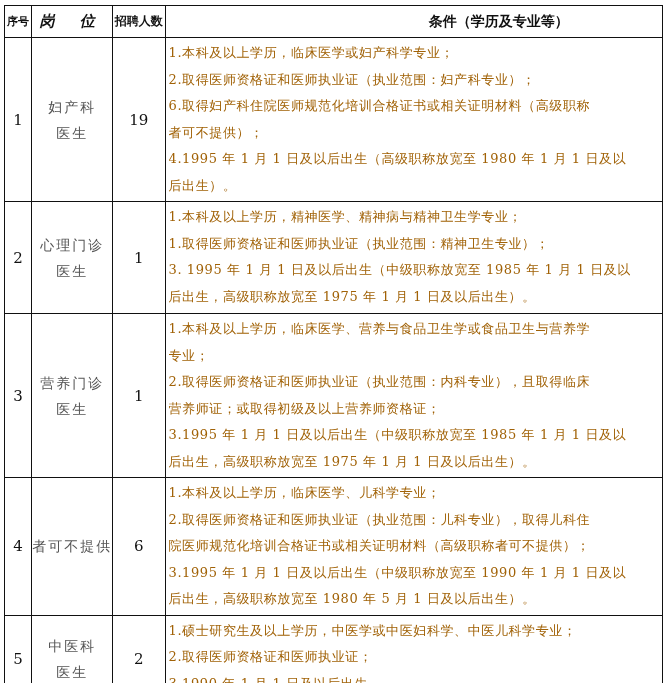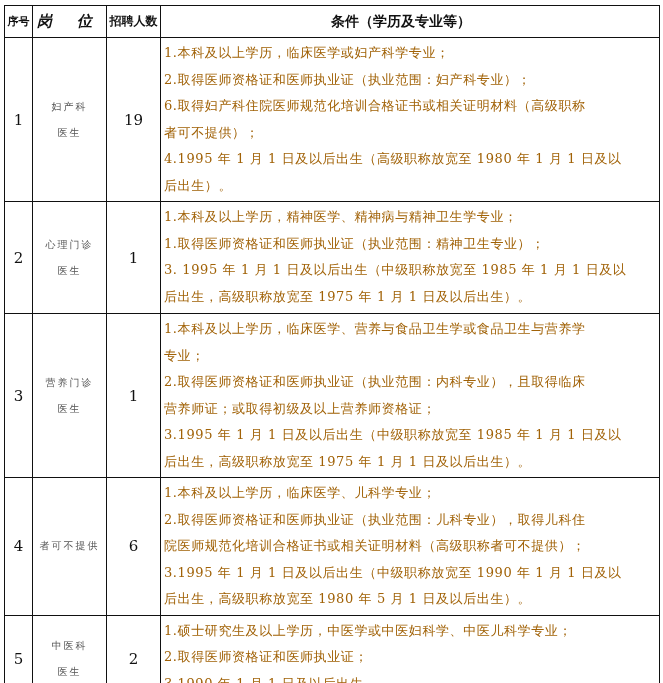--- a/index.html
+++ b/index.html
@@ -4,23 +4,23 @@
 <style>
   html, body { margin: 0; padding: 0; background: #ffffff; }
   body { width: 663px; height: 683px; position: relative; overflow: hidden;
          font-family: "DejaVu Serif", "Liberation Serif", serif; color: #222; }
   table { position: absolute; left: 4px; top: 5px; border-collapse: collapse; table-layout: fixed; }
   td, th { border: 1.5px solid #111; padding: 0; }
   th { height: 31px; font-weight: bold; font-family: "DejaVu Sans", "Liberation Sans", sans-serif; color: #111; }
   th.c-no { font-size: 11px; margin-left: 22px; }
   th.c-pos { font-size: 15px; letter-spacing: 10px; font-style: italic; }
   th.c-cnt { font-size: 12px; }
-  th.c-req { font-size: 14px; text-align: left; padding-left: 170px; }
+  th.c-req { font-size: 14px; text-align: center; padding-left: 170px; }
   td.num { text-align: center; vertical-align: middle; font-size: 15px; color: #111; }
-  td.pos { text-align: center; vertical-align: middle; font-size: 10px; color: #555; line-height: 26px; letter-spacing: 2px; }
+  td.pos { text-align: center; vertical-align: middle; font-size: 14px; color: #555; line-height: 26px; letter-spacing: 2px; }
   td.req { vertical-align: top; font-size: 13px; line-height: 26.5px; color: #a16207; padding: 2px 2px 2px 3px; letter-spacing: 0.6px; }
   .line { display: block; white-space: nowrap; overflow: hidden; }
 </style>
 </head>
 <body>
 
 <table>
   <colgroup>
     <col style="width:28px">
     <col style="width:74px">

